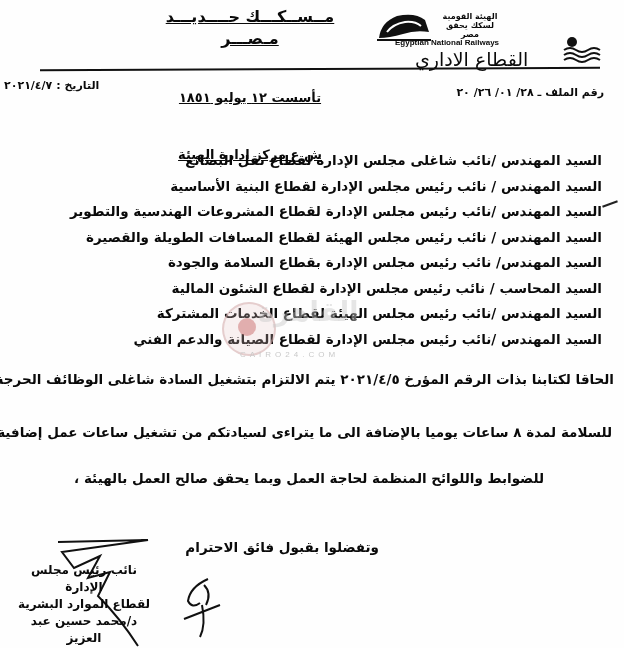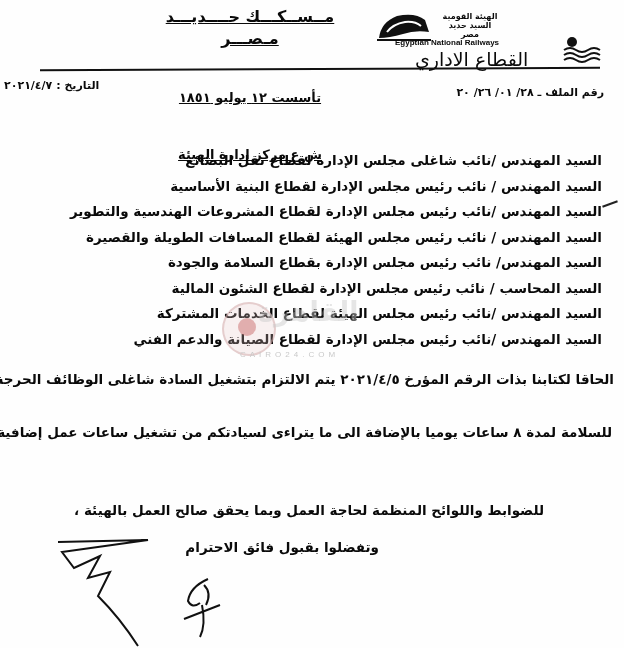--- a/index.html
+++ b/index.html
@@ -59,21 +59,21 @@
   </div>
 
   <div class="logo">
     <svg class="train-icon" viewBox="0 0 60 30">
       <path d="M4 26 Q6 10 22 4 Q40 0 50 8 L54 20 Q40 18 28 22 Q14 26 4 26 Z" fill="#111"></path>
       <path d="M12 20 Q18 12 30 10 Q40 9 46 14" stroke="#fff" stroke-width="2" fill="none"></path>
       <path d="M2 28 L56 28" stroke="#111" stroke-width="2"></path>
     </svg>
     <div class="logo-ar-top">
       <div>الهيئة القومية</div>
-      <div>السيد حديد مصر</div>
+      <div>لسكك يحقق مصر</div>
     </div>
     <div class="logo-en">Egyptian National Railways</div>
     <div class="logo-sector">القطاع الاداري</div>
     <svg class="waves-icon" viewBox="0 0 40 30">
       <circle cx="10" cy="6" r="5" fill="#111"></circle>
       <path d="M2 14 Q8 10 14 14 T26 14 T38 14" stroke="#111" stroke-width="2" fill="none"></path>
       <path d="M2 19 Q8 15 14 19 T26 19 T38 19" stroke="#111" stroke-width="2" fill="none"></path>
       <path d="M2 24 Q8 20 14 24 T26 24 T38 24" stroke="#111" stroke-width="2" fill="none"></path>
     </svg>
   </div>
@@ -91,26 +91,31 @@
     <div class="recipient">السيد المهندس/ نائب رئيس مجلس الإدارة بقطاع السلامة والجودة</div>
     <div class="recipient">السيد المحاسب / نائب رئيس مجلس الإدارة لقطاع الشئون المالية</div>
     <div class="recipient">السيد المهندس /نائب رئيس مجلس الهيئة لقطاع الخدمات المشتركة</div>
     <div class="recipient">السيد المهندس /نائب رئيس مجلس الإدارة لقطاع الصيانة والدعم الفني</div>
   </div>
   <div class="tick-mark"></div>
 
 
   <div class="body-line" style="right:10px; top:371px;">الحاقا لكتابنا بذات الرقم المؤرخ ٢٠٢١/٤/٥  يتم الالتزام بتشغيل السادة شاغلى الوظائف الحرجة</div>
   <div class="body-line" style="right:12px; top:424px;">للسلامة لمدة ٨ ساعات يوميا بالإضافة الى ما يتراءى لسيادتكم من تشغيل ساعات عمل إضافية طبقا</div>
-  <div class="body-line" style="right:80px; top:502px;">للضوابط واللوائح المنظمة لحاجة العمل وبما يحقق صالح العمل بالهيئة ،</div>
+  <div class="body-line" style="right:80px; top:470px;">للضوابط واللوائح المنظمة لحاجة العمل وبما يحقق صالح العمل بالهيئة ،</div>
   <div class="body-line" style="right:245px; top:539px;">وتفضلوا بقبول فائق الاحترام</div>
 
   <svg class="sig-scribble" viewBox="0 0 120 110">
     <path d="M18 4 L108 2 L22 14 L34 30 L60 18 L48 40 L70 34 L58 58 Q80 80 98 108" stroke="#111" stroke-width="2" fill="none"></path>
   </svg>
+  <div class="sig-block">
+    <div class="sig-line">نائب رئيس مجلس الإدارة</div>
+    <div class="sig-line">لقطاع الموارد البشرية</div>
+    <div class="sig-line">د/محمد حسين عبد العزيز</div>
+  </div>
   <svg class="initials" viewBox="0 0 45 65">
     <path d="M28 4 Q10 12 8 26 Q12 34 20 28 M24 10 Q32 18 26 30 M4 44 L40 30 M22 30 Q26 50 20 62" stroke="#111" stroke-width="2" fill="none"></path>
   </svg>
 
   <div class="wm-circle"></div>
   <div class="wm-dot"></div>
   <div class="wm-brand">القاهرة</div>
   <div class="wm-text">CAIRO24.COM</div>
 
 </div>

